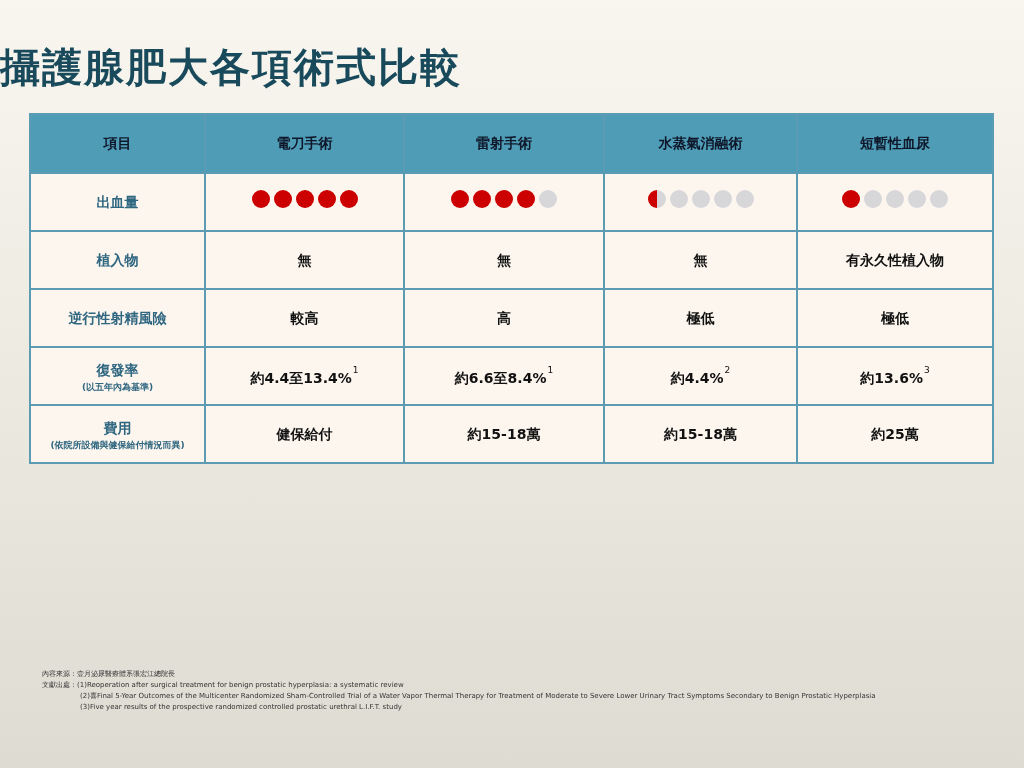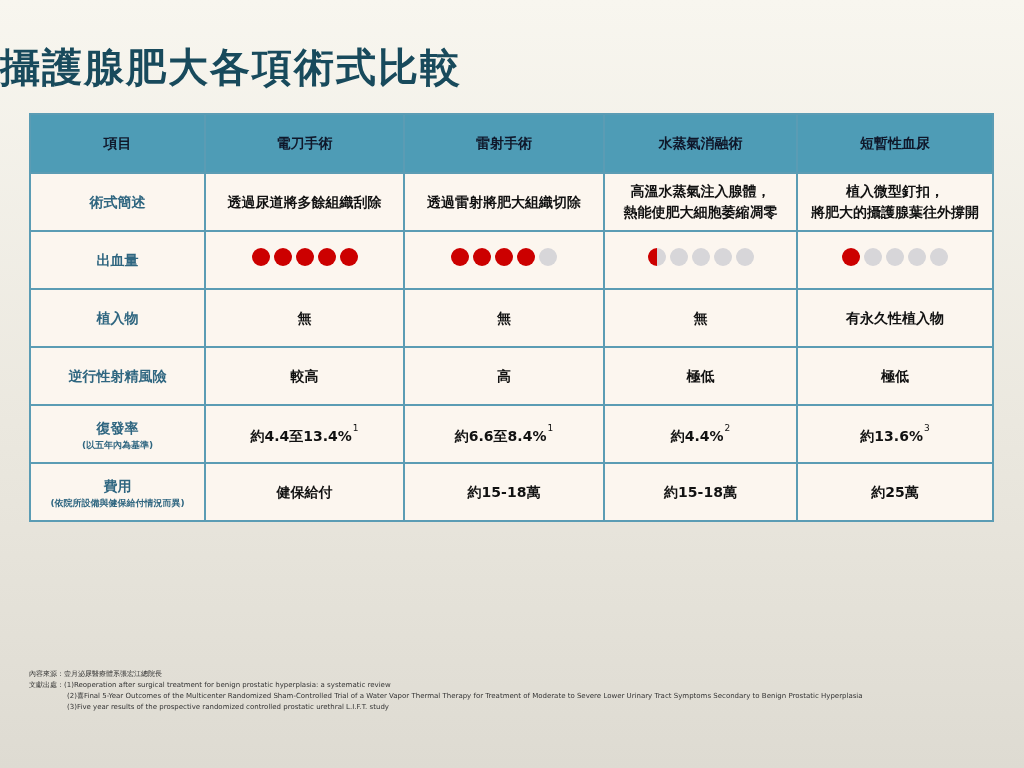--- a/index.html
+++ b/index.html
@@ -27,21 +27,21 @@
     background:#4e9cb6; color:#0f172a; height:57px; font-size:14px;
   }
   table.cmp td.rowhead { color:#2f6680; font-size:14px; }
   .subnote { display:block; font-size:9px; color:#2f6680; line-height:12px;text-align:center; }
   .sup { font-size:9px; font-weight:normal; vertical-align:super; margin-left:1px; position:relative; top:-4px; }
   .dots { display:inline-flex; gap:4px; align-items:center; }
   .dot { width:18px; height:18px; border-radius:50%; background:#d7d6d9; display:inline-block; }
   .dot.full { background:#cc0000; }
   .dot.half { background:linear-gradient(90deg, #cc0000 0 50%, #d7d6d9 50% 100%); }
   .footer {
-    position:absolute; left:29px; top:669px; font-size:7px; color:#333; line-height:11px;
+    position:absolute; left:42px; top:669px; font-size:7px; color:#333; line-height:11px;
   }
   .footer .indent { padding-left:38px; }
 </style>
 </head>
 <body>
 
 <div class="title">攝護腺肥大各項術式比較</div>
 
 <table class="cmp">
   <colgroup>
@@ -54,27 +54,20 @@
   <thead>
     <tr>
       <th>項目</th>
       <th>電刀手術</th>
       <th>雷射手術</th>
       <th>水蒸氣消融術</th>
       <th>短暫性血尿</th>
     </tr>
   </thead>
   <tbody id="tbody">
-      <tr>
-        <td class="rowhead"><span>術式簡述</span></td>
-        <td>透過尿道將多餘組織刮除</td>
-        <td>透過雷射將肥大組織切除</td>
-        <td>高溫水蒸氣注入腺體，<br>熱能使肥大細胞萎縮凋零</td>
-        <td>植入微型釘扣，<br>將肥大的攝護腺葉往外撐開</td>
-      </tr>
       <tr>
         <td class="rowhead"><span>出血量</span></td>
         <td><span class="dots">
             <span class="dot full"></span>
             <span class="dot full"></span>
             <span class="dot full"></span>
             <span class="dot full"></span>
             <span class="dot full"></span>
           </span></td>
         <td><span class="dots">

